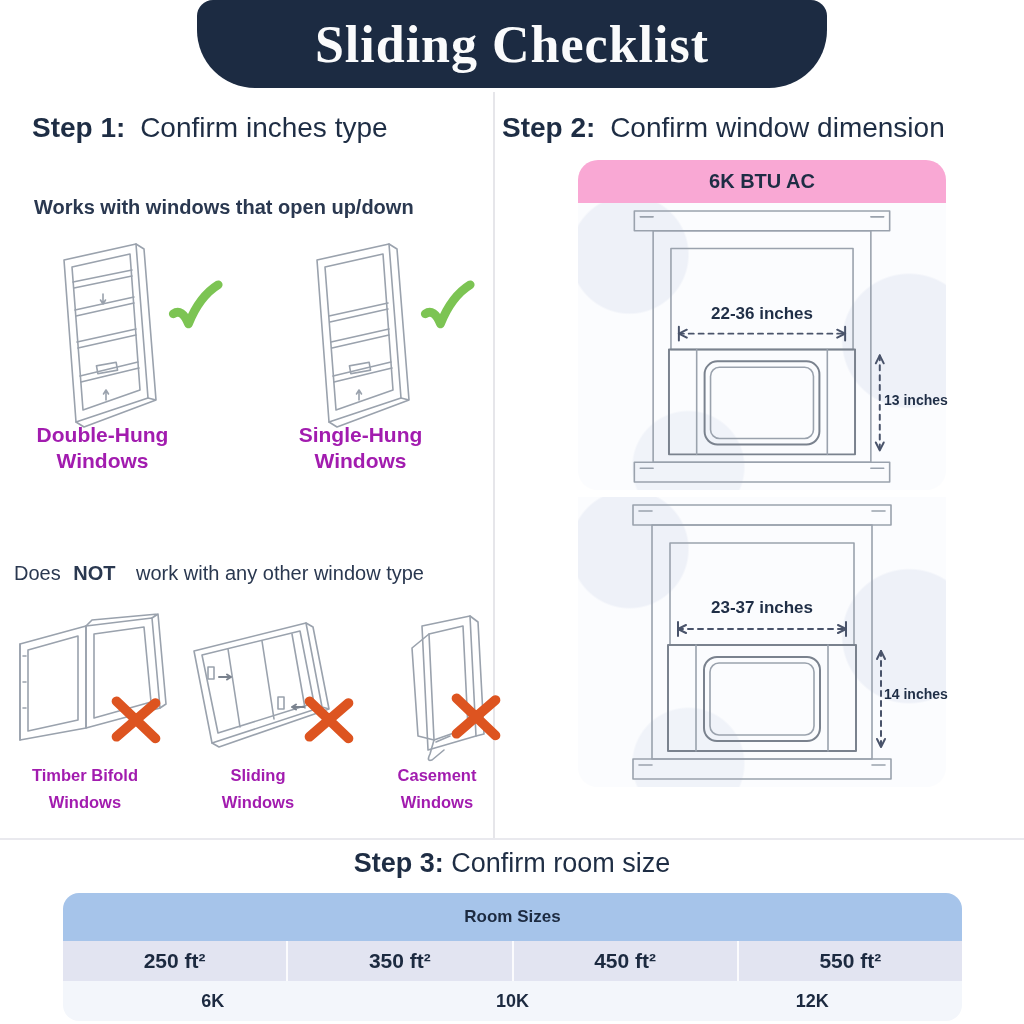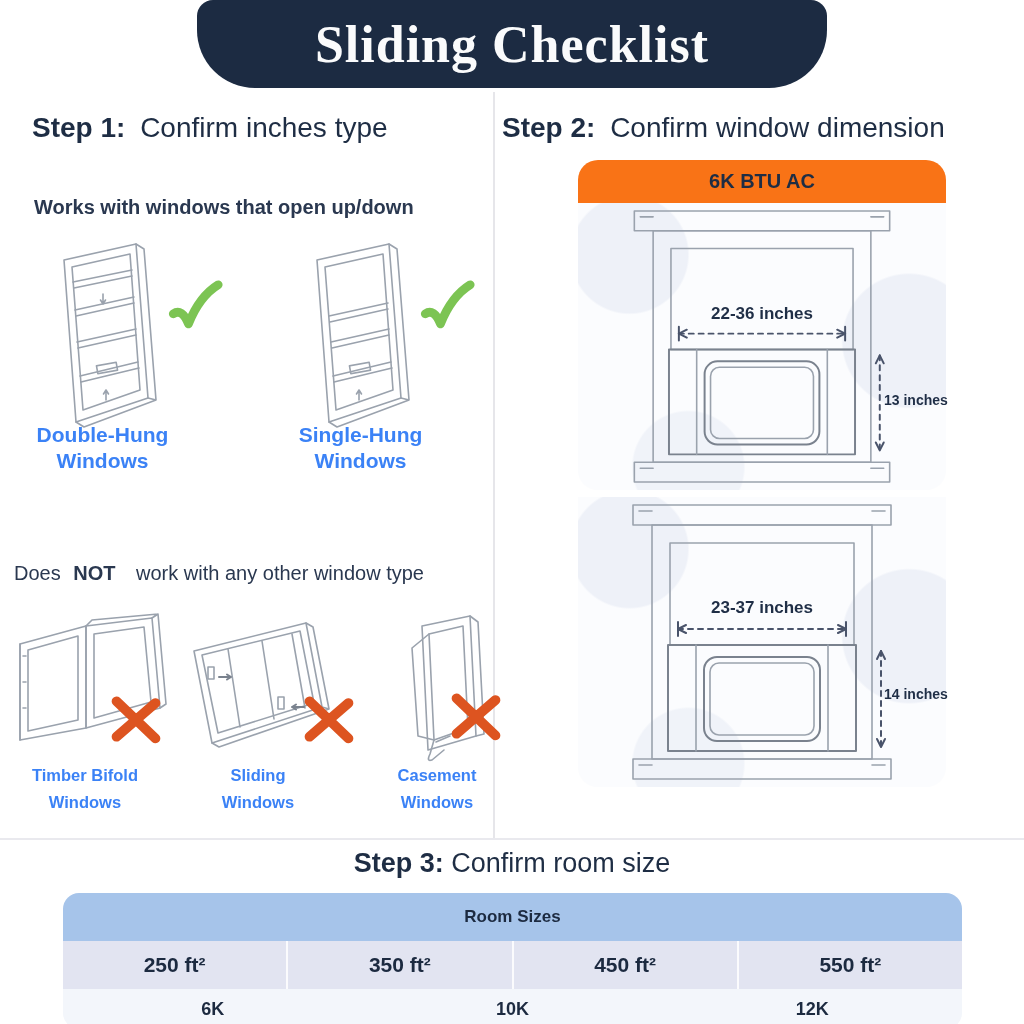--- a/index.html
+++ b/index.html
@@ -27,29 +27,29 @@
   .step-title .r{font-weight:500;}
   .s1-title{left:32px;top:112px;}
   .s2-title{left:502px;top:112px;}
   .sub-heading{position:absolute;font-size:20px;font-weight:700;color:#2a3850;white-space:nowrap;}
   .works-heading{left:34px;top:196px;}
   .not-heading{left:14px;top:562px;font-weight:500;}
   .not-heading .nb{font-weight:800;}
   
   .illus{position:absolute;}
   .illus svg{display:block;}
-  .win-label{position:absolute;text-align:center;font-weight:700;color:#3b82f6;}
+  .win-label{position:absolute;text-align:center;font-weight:700;color:#a21caf;}
   .win-label.approved{font-size:21px;line-height:26px;}
   .win-label.rejected{font-size:16.5px;line-height:27px;}
   
   .panel{position:absolute;left:578px;width:368px;border-radius:20px;}
   .panel-1{top:160px;height:330px;}
   .panel-2{top:497px;height:333px;}
   .panel-header{
-    height:43px;background:#f97316;border-radius:20px 20px 0 0;
+    height:43px;background:#f9a8d4;border-radius:20px 20px 0 0;
     display:flex;align-items:center;justify-content:center;
     font-size:20px;font-weight:800;color:#1e2d44;
   }
   .panel-body{
     position:relative;height:calc(100% - 43px);
     border-radius:0 0 20px 20px;
     background:
       radial-gradient(circle at 14% 18%, #eef1f8 0 58px, rgba(238,241,248,0) 60px),
       radial-gradient(circle at 90% 48%, #eef1f8 0 66px, rgba(238,241,248,0) 68px),
       radial-gradient(circle at 30% 92%, #f0f3f9 0 55px, rgba(240,243,249,0) 57px),
@@ -65,21 +65,21 @@
             font-size:27px;color:#1e2d44;white-space:nowrap;}
   .s3-title .b{font-weight:800;}
   .s3-title .r{font-weight:500;}
   .room-table{position:absolute;left:63px;top:893px;width:899px;border-radius:16px;}
   .rt-header{
     height:48px;background:#a6c4ea;border-radius:16px 16px 0 0;
     display:flex;align-items:center;justify-content:center;
     font-size:17px;font-weight:800;color:#1c2a40;
   }
   .rt-row{display:flex;}
-  .rt-row-sizes{height:48px;background:#e2e4f1;}
+  .rt-row-sizes{height:40px;background:#e2e4f1;}
   .rt-row-btu{height:40px;background:#f3f6fb;border-radius:0 0 16px 16px;}
   .rt-cell{
     flex:1;display:flex;align-items:center;justify-content:center;
     font-weight:800;color:#1c2a40;
   }
   .rt-row-sizes .rt-cell{font-size:21px;border-right:2px solid rgba(255,255,255,.85);}
   .rt-row-sizes .rt-cell:last-child{border-right:none;}
   .rt-row-btu .rt-cell{font-size:18px;}
   
   .lineart{stroke:#9aa2ad;fill:none;stroke-width:1.6;stroke-linejoin:round;stroke-linecap:round;}

